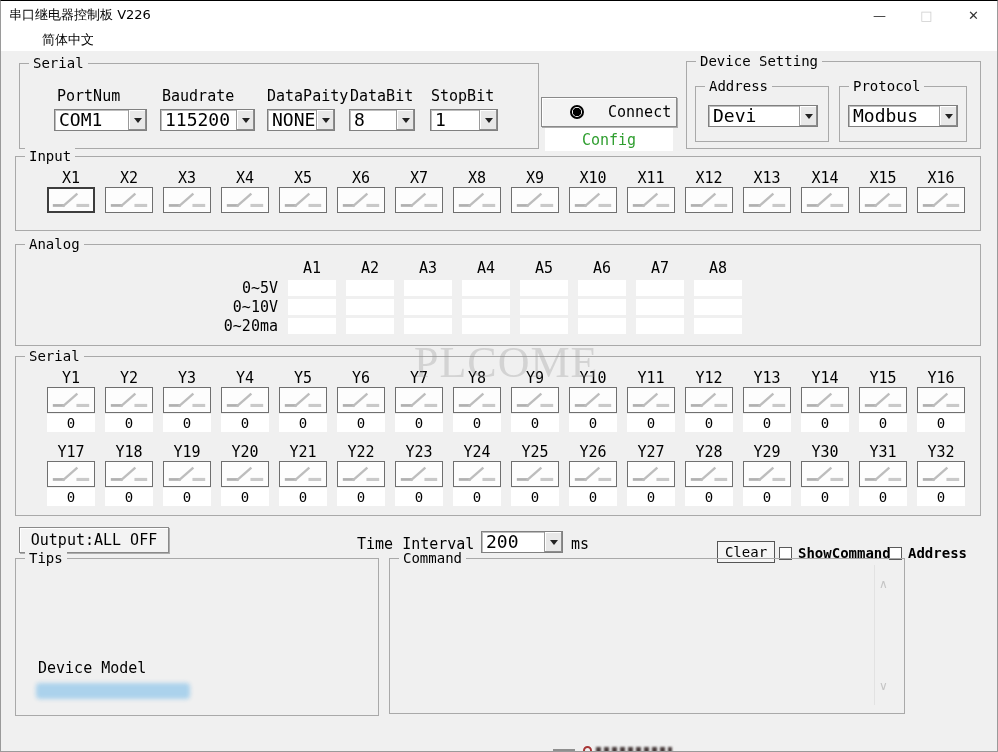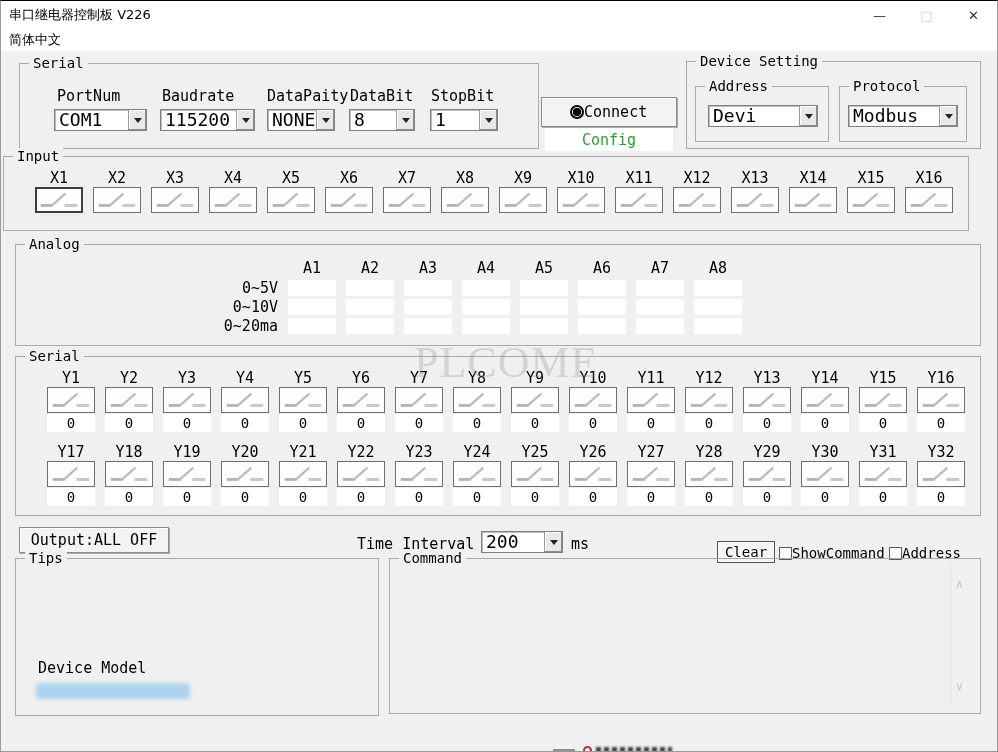--- a/index.html
+++ b/index.html
@@ -5,21 +5,21 @@
   html,body{margin:0;padding:0;background:#c8c8c8;}
   .window{position:relative;width:998px;height:752px;background:#f0f0f0;overflow:hidden;
           border-top:1px solid #000;border-left:1px solid #9a9a9a;border-right:1px solid #9a9a9a;border-bottom:1px solid #9a9a9a;
           box-sizing:border-box;font-family:"DejaVu Sans Mono",monospace;color:#000;}
   
   .titlebar{position:absolute;left:0;top:0;right:0;height:28px;background:#fff;display:flex;align-items:center;}
   .title{margin-left:8px;font-family:"DejaVu Sans",sans-serif;font-size:13px;}
   .win-controls{margin-left:auto;display:flex;height:100%;}
   .win-btn{width:47px;display:flex;align-items:center;justify-content:center;font-size:13px;color:#333;font-family:"DejaVu Sans",sans-serif;cursor:default;}
   .win-btn.disabled{color:#cfcfcf;}
-  .menubar{position:absolute;left:0;top:28px;right:0;height:22px;background:#fff;display:flex;align-items:center;}
+  .menubar{position:absolute;left:0;top:28px;right:0;height:22px;background:#fff;display:flex;align-items:center;padding-left:33px;}
   .menu-item{margin-left:8px;font-size:13px;font-family:"DejaVu Sans",sans-serif;}
   
   .group{position:absolute;border:1px solid #a9a9a9;box-sizing:border-box;}
   .glabel{position:absolute;top:-9px;left:9px;background:#f0f0f0;padding:0 4px;font-size:14px;line-height:16px;white-space:nowrap;}
   
   .combo{position:absolute;height:22px;background:#fff;border:1px solid #808080;box-shadow:inset 1px 1px 0 #bdbdbd;display:flex;align-items:stretch;box-sizing:border-box;}
   .combo .val{flex:1;padding-left:4px;font-size:18px;line-height:20px;white-space:nowrap;overflow:hidden;}
   .combo .drop{width:17px;background:#e8e8e8;border-left:1px solid #9a9a9a;box-shadow:inset -1px -1px 0 #8d8d8d,inset 1px 1px 0 #fff;display:flex;align-items:center;justify-content:center;}
   .tri{width:0;height:0;border-left:4px solid transparent;border-right:4px solid transparent;border-top:5px solid #222;}
   .f-label{position:absolute;font-size:15px;white-space:nowrap;}
@@ -38,21 +38,21 @@
   .chan-value{width:48px;height:18px;margin-top:1px;background:#fff;font-size:14px;text-align:center;line-height:18px;}
   
   .a-header{display:flex;padding:14px 0 0 272px;}
   .a-head{flex:0 0 48px;width:48px;margin-right:10px;text-align:center;font-size:15px;}
   .a-row{display:flex;padding-left:272px;margin-top:3px;position:relative;}
   .a-cell{flex:0 0 48px;width:48px;height:16px;background:#fff;margin-right:10px;}
   .a-row-label{position:absolute;left:148px;top:0;width:114px;text-align:right;font-size:15px;line-height:16px;}
   
   .plain-label{position:absolute;font-size:15px;white-space:nowrap;}
   .clear-btn{position:absolute;background:#f6f6f6;border:1px solid #555;font-family:"DejaVu Sans Mono",monospace;font-size:14px;display:flex;align-items:center;justify-content:center;box-sizing:border-box;padding:0;}
-  .cb{position:absolute;display:flex;align-items:center;gap:0;font-size:14px;}
+  .cb{position:absolute;display:flex;align-items:center;gap:6px;font-size:14px;font-weight:bold;}
   .cb .box{width:13px;height:13px;background:#fff;border:1px solid #5a5a5a;box-sizing:border-box;}
   
   .tips-model{position:absolute;left:22px;top:100px;font-size:15px;}
   .redact{position:absolute;left:20px;top:124px;width:154px;height:16px;background:#abd2ec;border-radius:4px;filter:blur(2px);}
   .cmd-scroll{position:absolute;top:6px;bottom:8px;right:12px;width:17px;border-left:1px solid #e2e2e2;}
   .chev{position:absolute;left:4px;color:#c5c5c5;font-size:12px;font-family:"DejaVu Sans",sans-serif;}
   .chev.up{top:12px;} .chev.down{bottom:12px;}
   
   .watermark{position:absolute;left:413px;top:336px;font-family:"Liberation Serif",serif;font-size:44px;letter-spacing:1px;color:rgba(150,150,150,0.32);z-index:6;pointer-events:none;}
   .logo-frag{position:absolute;left:552px;top:745px;display:flex;align-items:center;gap:4px;z-index:2;}
@@ -113,21 +113,21 @@
         </span>
     </div>
     <div class="combo" style="left:410px;top:45px;width:68px;">
       <span class="val">1</span>
       <span class="drop">
           <span class="tri"></span>
         </span>
     </div>
   </div>
 
-  <button class="btn3d" style="left:540px;top:96px;width:136px;height:30px;justify-content:flex-start;padding-left:28px;">
+  <button class="btn3d" style="left:540px;top:96px;width:136px;height:30px;justify-content:flex-start;padding-left:28px;gap:24px;">
     <span class="indicator"></span>
     <span>Connect</span>
   </button>
   <div class="config" style="left:544px;top:127px;width:128px;height:23px;color:#2f9e2f;">Config</div>
 
   <div class="group" style="left:685px;top:60px;width:295px;height:88px;">
     <span class="glabel">Device Setting</span>
     <div class="group" style="left:8px;top:24px;width:134px;height:56px;">
       <span class="glabel">Address</span>
       <div class="combo" style="left:12px;top:18px;width:110px;gap:43px;">
@@ -141,21 +141,21 @@
       <span class="glabel">Protocol</span>
       <div class="combo" style="left:8px;top:18px;width:110px;">
         <span class="val">Modbus</span>
         <span class="drop">
             <span class="tri"></span>
           </span>
       </div>
     </div>
   </div>
 
-  <div class="group" style="left:2px;top:155px;width:966px;height:75px;">
+  <div class="group" style="left:14px;top:155px;width:966px;height:75px;">
     <span class="glabel">Input</span>
     <div class="chan-row" style="padding-top:12px;">
         <div class="chan">
           <div class="chan-label">X1</div>
           <button class="sw-btn focused">
             <svg class="sw-icon" viewBox="0 0 46 22">
               <line x1="3" y1="17" x2="16" y2="17" stroke="#b0b0b0" stroke-width="3"></line>
               <line x1="14" y1="18" x2="30" y2="4" stroke="#bdbdbd" stroke-width="2.6"></line>
               <line x1="29" y1="17" x2="43" y2="17" stroke="#c9c9c9" stroke-width="3.4"></line>
             </svg>
@@ -742,21 +742,21 @@
     <span class="box"></span>
     <span>Address</span>
   </div>
 
   <div class="group" style="left:14px;top:557px;width:364px;height:158px;">
     <span class="glabel">Tips</span>
     <span class="tips-model">Device Model</span>
     <span class="redact"></span>
   </div>
 
-  <div class="group" style="left:388px;top:557px;width:592px;height:156px;">
+  <div class="group" style="left:388px;top:557px;width:516px;height:156px;">
     <span class="glabel">Command</span>
     <div style="position:absolute;left:2px;top:8px;right:32px;bottom:4px;"></div>
     <div class="cmd-scroll">
       <span class="chev up">∧</span>
       <span class="chev down">∨</span>
     </div>
   </div>
 
   <div class="logo-frag">
     <span class="frag-dash"></span>

